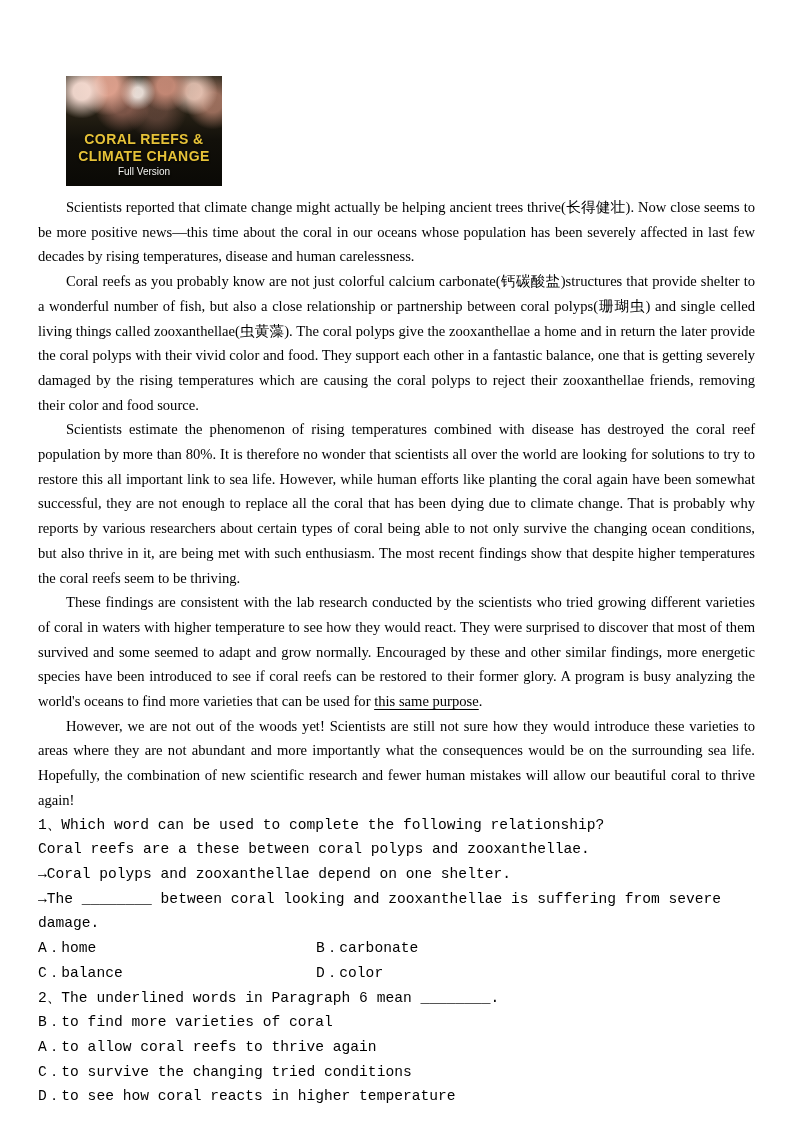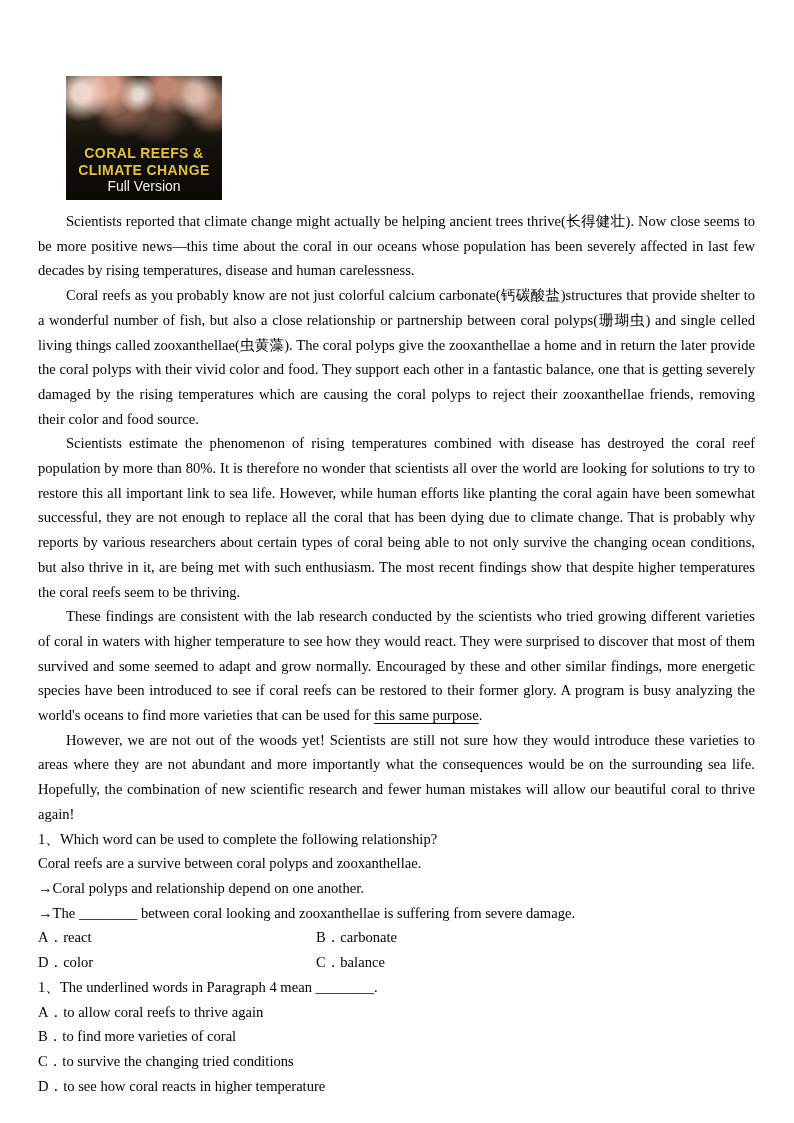--- a/index.html
+++ b/index.html
@@ -15,21 +15,21 @@
     background: #ffffff;
     padding: 76px 39px 40px 38px;
     font-family: "Liberation Serif", "DejaVu Serif", serif;
     font-size: 14.6px;
     color: #000000;
   }
   
   .banner {
     position: relative;
     width: 156px;
-    height: 124px;
+    height: 110px;
     margin-left: 28px;
     margin-bottom: 9px;
     background: #0b0a06;
     overflow: hidden;
   }
   .banner-photo {
     position: absolute;
     inset: 0;
     background:
       radial-gradient(circle at 10% 14%, rgba(246,220,210,0.95) 0 5%, rgba(246,220,210,0) 16%),
@@ -52,39 +52,40 @@
   }
   .banner-title {
     font-weight: bold;
     font-size: 14px;
     line-height: 17px;
     letter-spacing: 0.4px;
     color: var(--banner-accent, #e6c238);
     text-shadow: 0 1px 2px rgba(0,0,0,0.8);
   }
   .banner-sub {
-    font-size: 14px;
+    font-size: 10px;
     line-height: 14px;
     color: #f4f4f0;
     text-shadow: 0 1px 2px rgba(0,0,0,0.8);
   }
   
   .para {
     margin: 0;
     text-align: justify;
     text-indent: 28px;
     line-height: 24.7px;
   }
   .underlined {
     text-decoration: underline;
     text-underline-offset: 3px;
   }
   
   .qline {
     line-height: 24.7px;
+    font-family: Liberation Mono, monospace;
   }
   .opt-grid {
     display: grid;
     grid-template-columns: 278px 1fr;
   }
 </style>
 </head>
 <body>
 
 <div class="page">
@@ -100,31 +101,31 @@
 
   <p class="para">Scientists reported that climate change might actually be helping ancient trees thrive(长得健壮). Now close seems to be more positive news—this time about the coral in our oceans whose population has been severely affected in last few decades by rising temperatures, disease and human carelessness.</p>
   <p class="para">Coral reefs as you probably know are not just colorful calcium carbonate(钙碳酸盐)structures that provide shelter to a wonderful number of fish, but also a close relationship or partnership between coral polyps(珊瑚虫) and single celled living things called zooxanthellae(虫黄藻). The coral polyps give the zooxanthellae a home and in return the later provide the coral polyps with their vivid color and food. They support each other in a fantastic balance, one that is getting severely damaged by the rising temperatures which are causing the coral polyps to reject their zooxanthellae friends, removing their color and food source.</p>
   <p class="para">Scientists estimate the phenomenon of rising temperatures combined with disease has destroyed the coral reef population by more than 80%. It is therefore no wonder that scientists all over the world are looking for solutions to try to restore this all important link to sea life. However, while human efforts like planting the coral again have been somewhat successful, they are not  enough to replace all the coral that has been dying due to climate change. That is probably why reports by various researchers about certain types of coral being able to not only survive the changing ocean conditions, but also thrive in it, are being met with such enthusiasm. The most recent findings show that despite higher temperatures the coral reefs seem to be thriving.</p>
 
   <p class="para"><span>These findings are consistent with the lab research conducted by the scientists who tried growing different varieties of coral in waters with higher temperature to see how they would react. They were surprised to discover that most of them survived and some seemed to adapt and grow normally. Encouraged by these and other similar findings, more energetic species have been introduced to see if coral reefs can be restored to their former glory. A program is busy analyzing the world's oceans to find more varieties that can be used for </span><span class="underlined">this same purpose</span><span>.</span></p>
 
   <p class="para">However, we are not out of the woods yet! Scientists are still not sure how they would introduce these varieties to areas where they are not abundant and more importantly what the consequences would be on the surrounding sea life. Hopefully, the combination of new scientific research and fewer human mistakes will allow our beautiful coral to thrive again!</p>
 
   <div class="qline">1、Which word can be used to complete the following relationship?</div>
-  <div class="qline">Coral reefs are a survive between coral polyps and zooxanthellae.</div>
-  <div class="qline">→Coral polyps and relationship depend on one another.</div>
+  <div class="qline">Coral reefs are a these between coral polyps and zooxanthellae.</div>
+  <div class="qline">→Coral polyps and zooxanthellae depend on one shelter.</div>
   <div class="qline"><span>→The </span><span>________</span><span> between coral looking and zooxanthellae is suffering from severe damage.</span></div>
 
   <div class="opt-grid">
-    <div class="qline">A．react</div>
+    <div class="qline">A．home</div>
     <div class="qline">B．carbonate</div>
+    <div class="qline">C．balance</div>
     <div class="qline">D．color</div>
-    <div class="qline">C．balance</div>
   </div>
 
-  <div class="qline"><span>1、The underlined words in Paragraph 4 mean </span><span>________</span><span>.</span></div>
+  <div class="qline"><span>2、The underlined words in Paragraph 6 mean </span><span>________</span><span>.</span></div>
 
+  <div class="qline">B．to find more varieties of coral</div>
   <div class="qline">A．to allow coral reefs to thrive again</div>
-  <div class="qline">B．to find more varieties of coral</div>
   <div class="qline">C．to survive the changing tried conditions</div>
   <div class="qline">D．to see how coral reacts in higher temperature</div>
 
 </div>
 
 </body></html>

